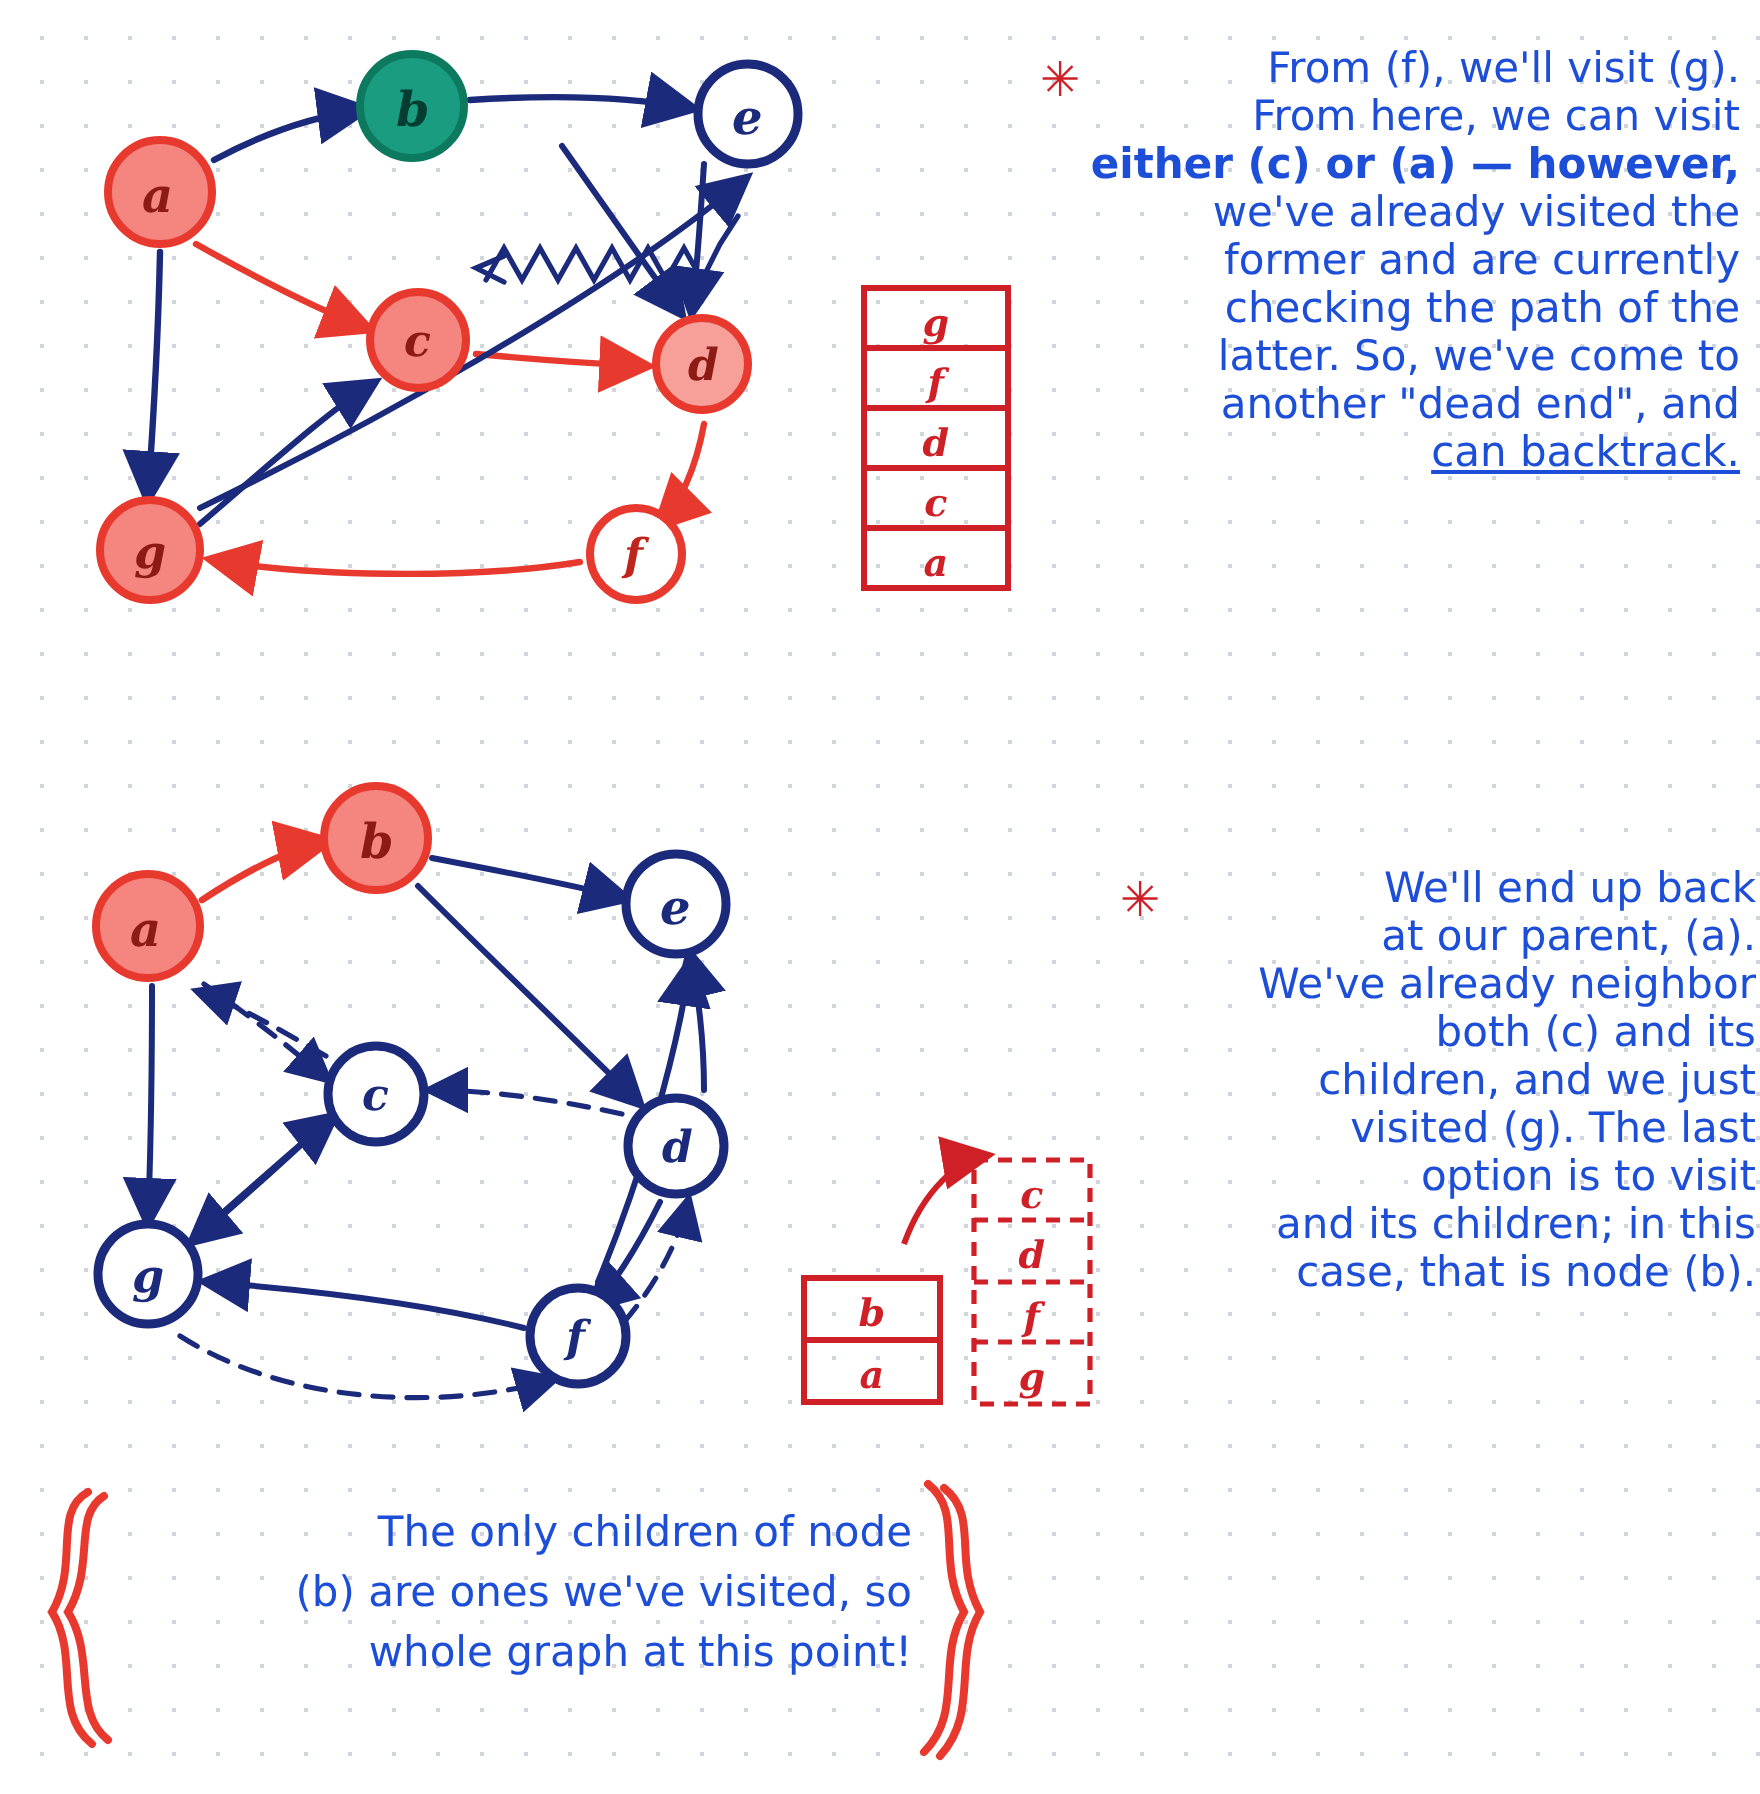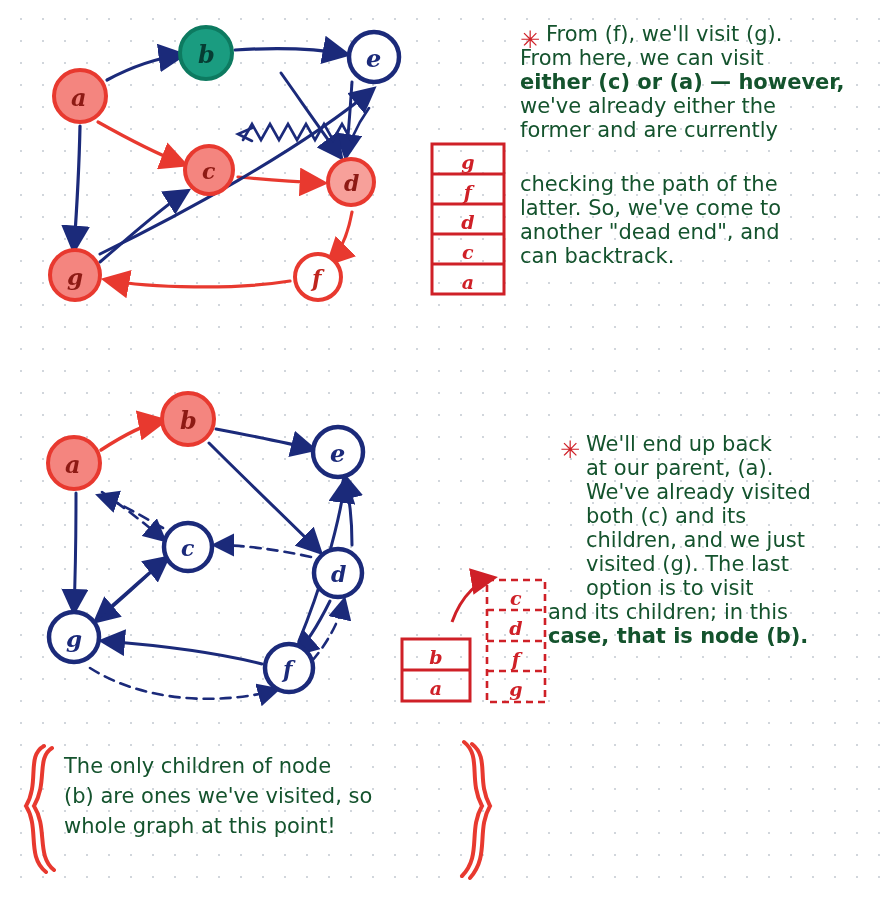--- a/index.html
+++ b/index.html
@@ -38,21 +38,22 @@
   }
   .handtext {
     position: absolute;
     font-family: "DejaVu Sans", sans-serif;
     color: #cf2027;
     line-height: 1.33;
     letter-spacing: 0.3px;
   }
   .note-right {
     font-size: 21px;
-    color: #14532d;
+    color: #1d4ed8;
+    text-align: right;
   }
   .nodelabel {
     font-family: "DejaVu Serif", serif;
     font-style: italic;
     font-weight: 700;
   }
   .stack-cell {
     font-family: "DejaVu Serif", serif;
     font-style: italic;
     font-weight: 700;
@@ -246,41 +247,41 @@
     <div class="handtext stack-cell" style="left:487px; top:616px; width:58px; color:#cf2027;">d</div>
     <div class="handtext stack-cell" style="left:487px; top:647px; width:58px; color:#cf2027;">f</div>
     <div class="handtext stack-cell" style="left:487px; top:677px; width:58px; color:#cf2027;">g</div>
 
     <div style="position:absolute; left:520px; top:22px; width:350px;">
       <div style="position:absolute; left:0; top:4px; font-size:24px; color:#cf2027;">✳</div>
       <div class="note-right" style="position:absolute; left:26px; top:0; width:324px;">
         <div>From (f), we'll visit (g).</div>
         <div style="margin-left:-26px;">From here, we can visit</div>
         <div style="margin-left:-26px;font-weight:bold;">either (c) or (a) — however,</div>
-        <div style="margin-left:-26px;">we've already either the</div>
+        <div style="margin-left:-26px;">we've already visited the</div>
         <div style="margin-left:-26px;">former and are currently</div>
-        <div style="margin-left:-26px;margin-top:30px;">checking the path of the</div>
+        <div style="margin-left:-26px;">checking the path of the</div>
         <div style="margin-left:-26px;">latter. So, we've come to</div>
         <div style="margin-left:-26px;">another "dead end", and</div>
-        <div style="margin-left:-26px;">can backtrack.</div>
+        <div style="margin-left:-26px;text-decoration:underline;">can backtrack.</div>
       </div>
     </div>
 
     <div style="position:absolute; left:560px; top:432px; width:318px;">
       <div style="position:absolute; left:0; top:4px; font-size:24px; color:#cf2027;">✳</div>
       <div class="note-right" style="position:absolute; left:26px; top:0; width:292px;">
         <div>We'll end up back</div>
         <div>at our parent, (a).</div>
-        <div>We've already visited</div>
+        <div>We've already neighbor</div>
         <div>both (c) and its</div>
         <div>children, and we just</div>
         <div>visited (g). The last</div>
         <div>option is to visit</div>
         <div style="margin-left:-38px;">and its children; in this</div>
-        <div style="margin-left:-38px;font-weight:bold;">case, that is node (b).</div>
+        <div style="margin-left:-38px;">case, that is node (b).</div>
       </div>
     </div>
 
     <div class="note-right" style="position:absolute; left:64px; top:752px; width:392px; font-size:21px; line-height:1.42;">
       <div>The only children of node</div>
       <div>(b) are ones we've visited, so</div>
       <div>whole graph at this point!</div>
     </div>
 
   </div>

